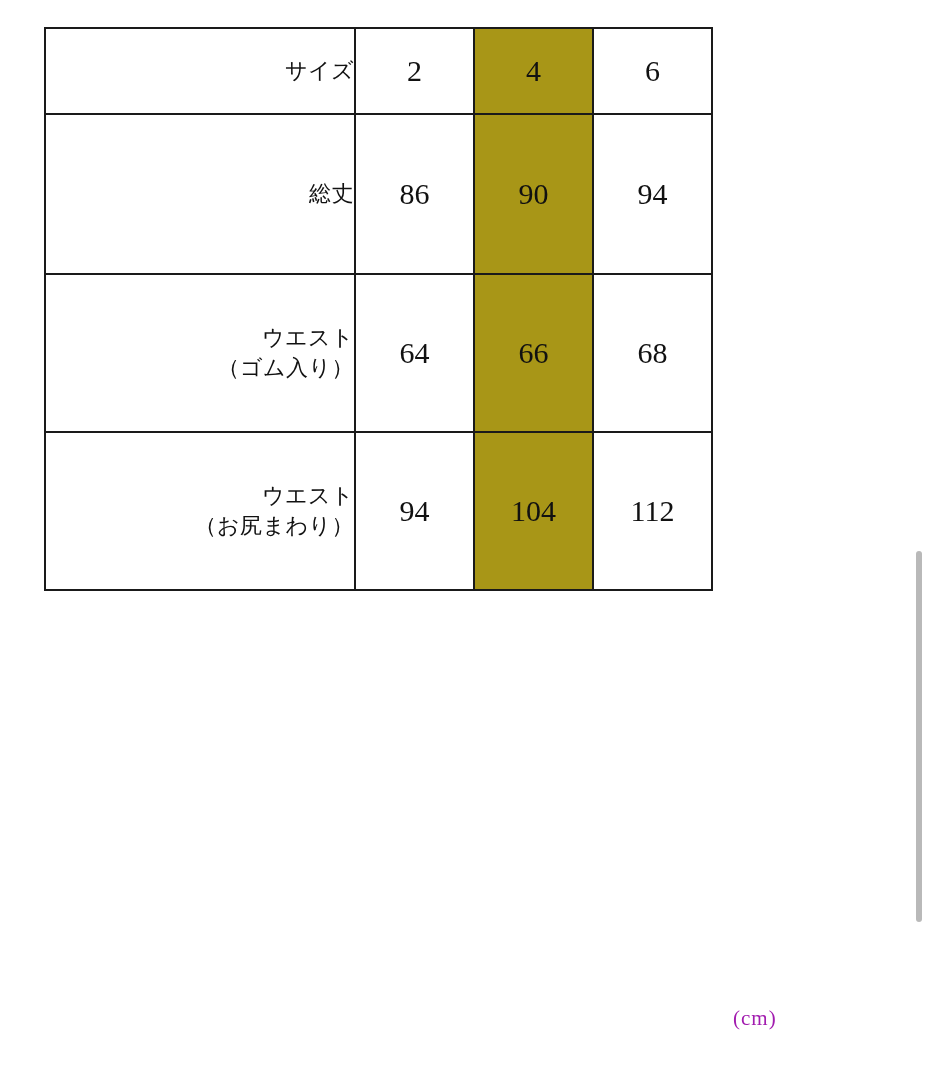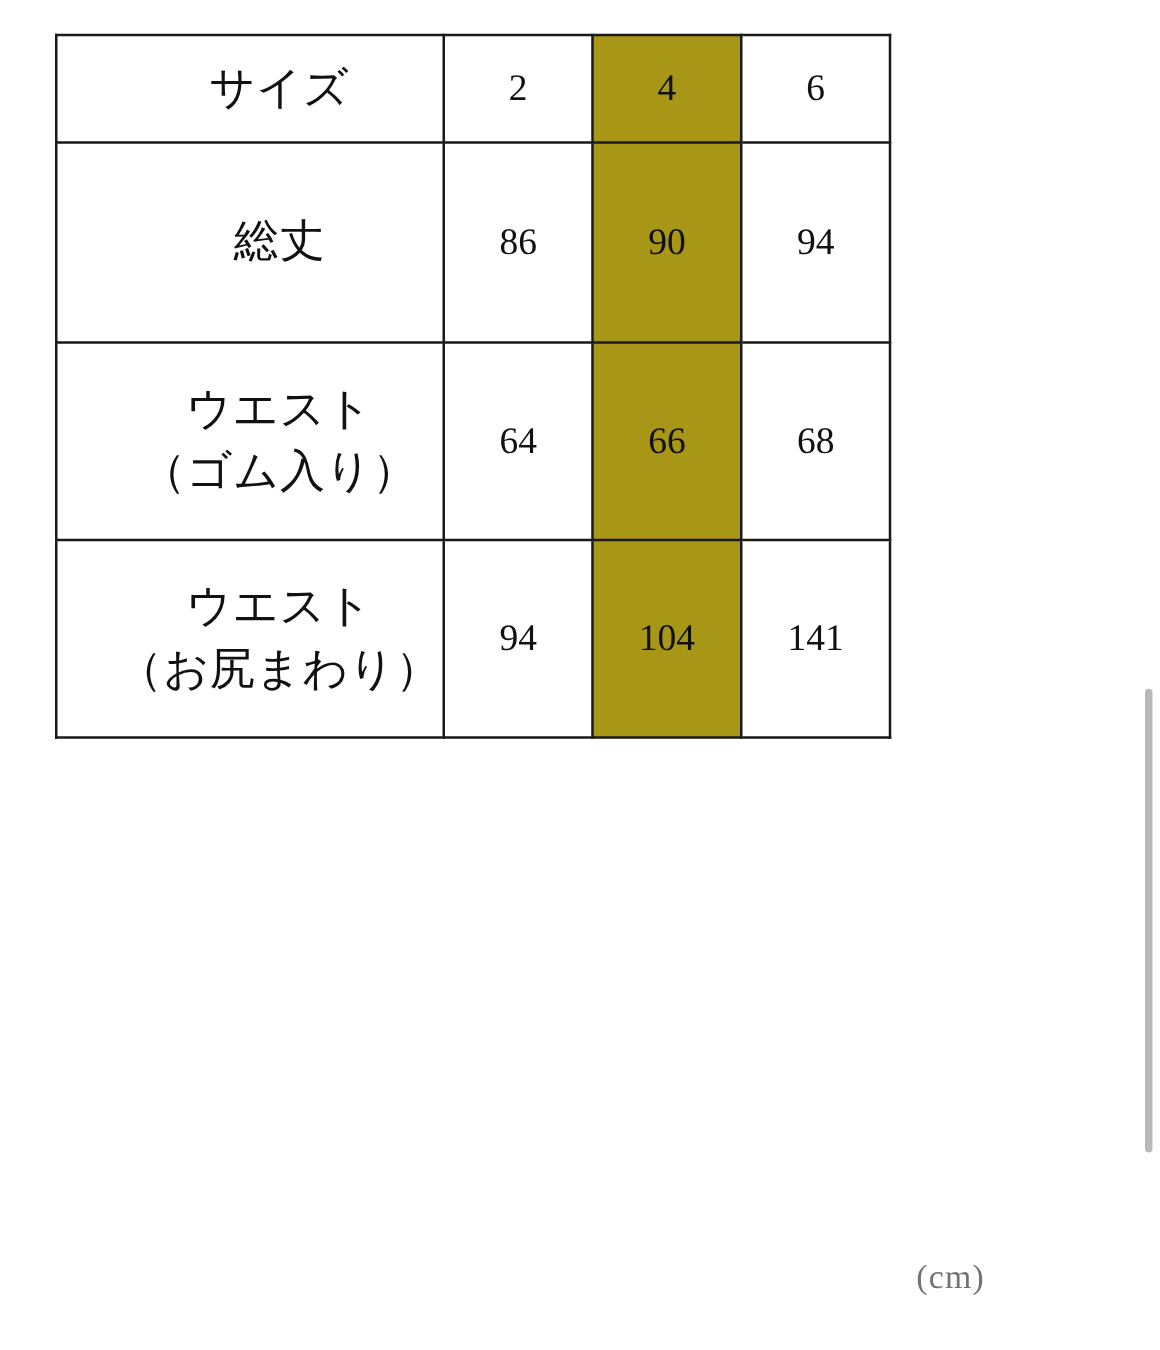--- a/index.html
+++ b/index.html
@@ -44,23 +44,23 @@
     background: #ffffff;
     line-height: 1.38;
   }
 
   
   #size-table col.label-col { width: 310px; }
   #size-table col.size-col  { width: 119px; }
 
   
   #size-table td.label {
-    text-align: center;
+    text-align: right;
     padding-left: 47px;
-    font-size: 36px;
+    font-size: 22px;
     letter-spacing: 0.5px;
   }
 
   #size-table td.value {
     font-size: 30px;
     font-family: "Liberation Serif", "DejaVu Serif", serif;
   }
 
   
   #size-table td.highlight {
@@ -70,22 +70,22 @@
   
   tr.row-header td { height: 84px; }
   tr.row-tall td   { height: 158px; }
   tr.row-two td    { height: 156px; }
 
   
   #cm-caption {
     position: absolute;
     left: 733px;
     top: 1006px;
-    font-size: 27px;
-    color: #737373;
+    font-size: 21px;
+    color: #a21caf;
     font-family: "Liberation Serif", "DejaVu Serif", serif;
     letter-spacing: 1px;
   }
 
   
   #scrollbar {
     position: absolute;
     right: 6px;
     top: 551px;
     width: 6px;
@@ -135,21 +135,21 @@
         <td class="value">68</td>
       </tr>
 
       <tr class="row-two">
         <td class="label">
           <span class="two-line">ウエスト</span>
           <span class="two-line">（お尻まわり）</span>
         </td>
         <td class="value">94</td>
         <td class="value highlight">104</td>
-        <td class="value">141</td>
+        <td class="value">112</td>
       </tr>
 
 
 
     </tbody>
   </table>
 
   <div id="cm-caption">(cm)</div>
 
   <div id="scrollbar"></div>

